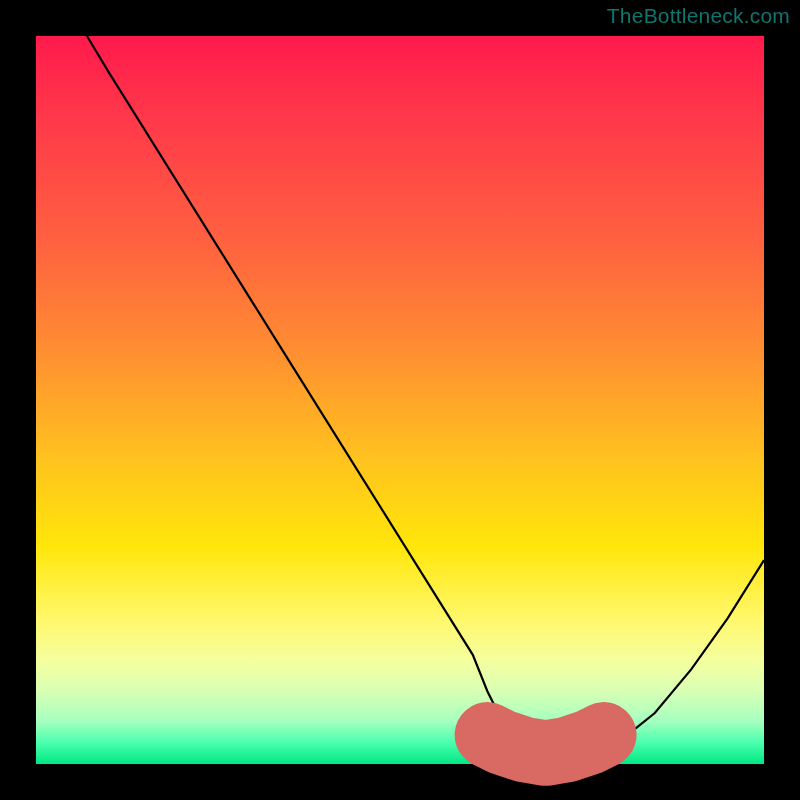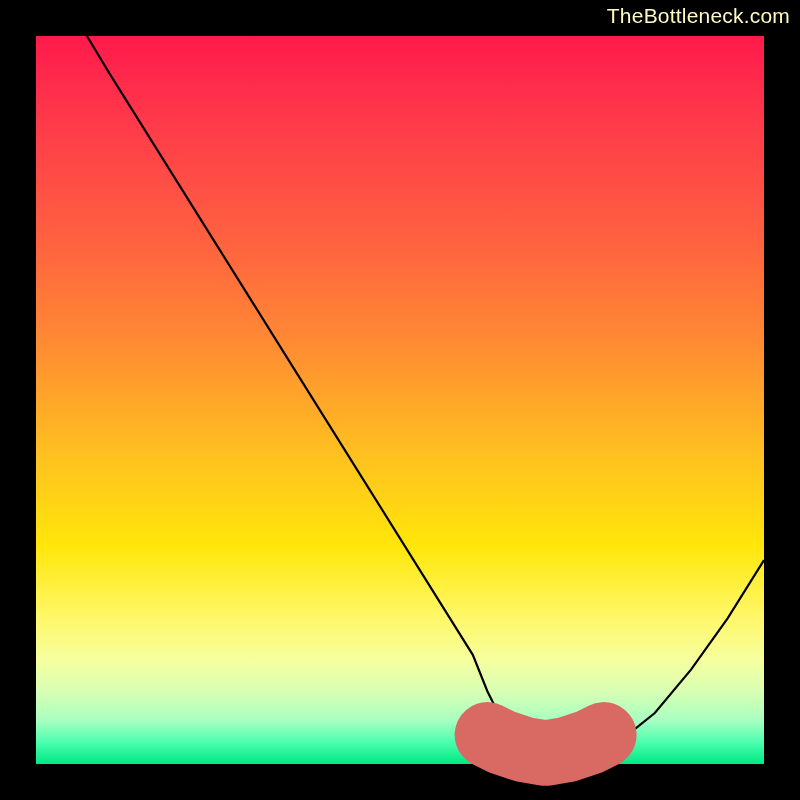--- a/index.html
+++ b/index.html
@@ -14,21 +14,21 @@
   .frame {
     position: relative;
     width: 800px;
     height: 800px;
     background: #000;
   }
   .attribution {
     position: absolute;
     top: 4px;
     right: 10px;
-    color: #fef9c3;
+    color: #0f766e;
     font-size: 21px;
     font-weight: 400;
     letter-spacing: 0.2px;
   }
   .plot {
     position: absolute;
     left: 36px;
     top: 36px;
     width: 728px;
     height: 728px;

